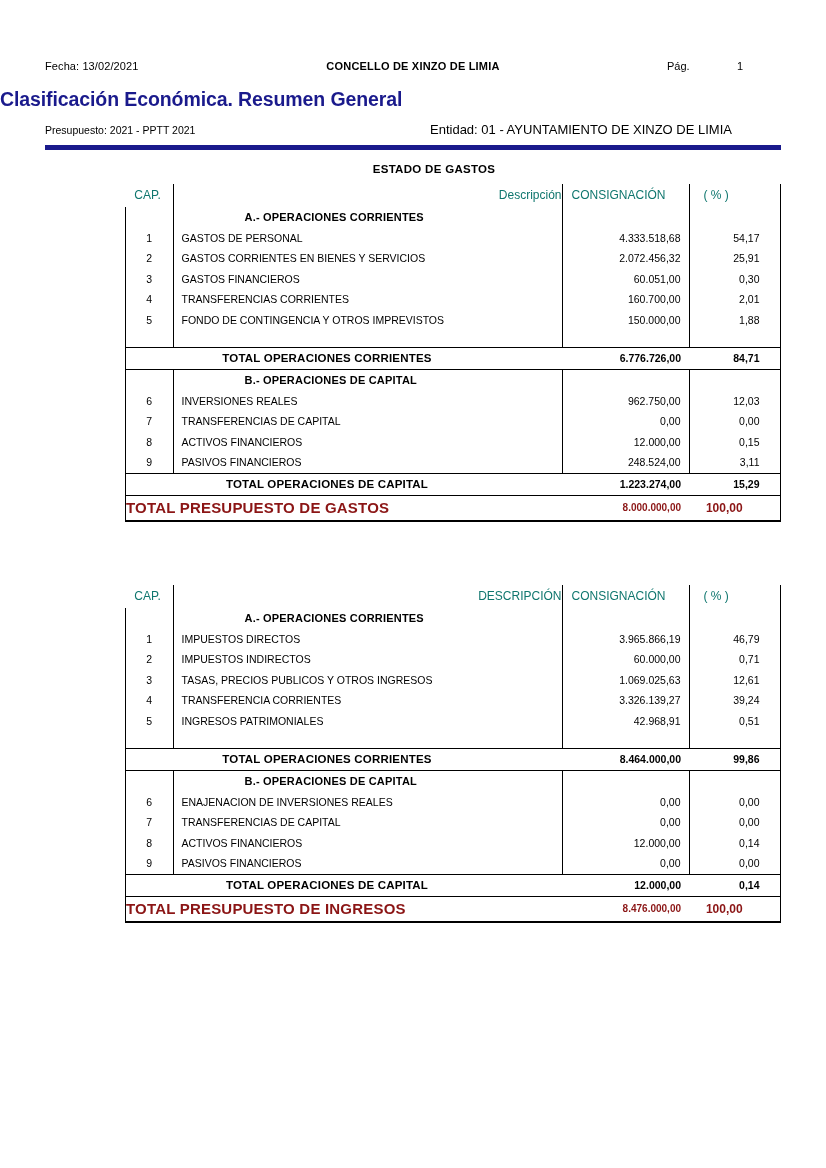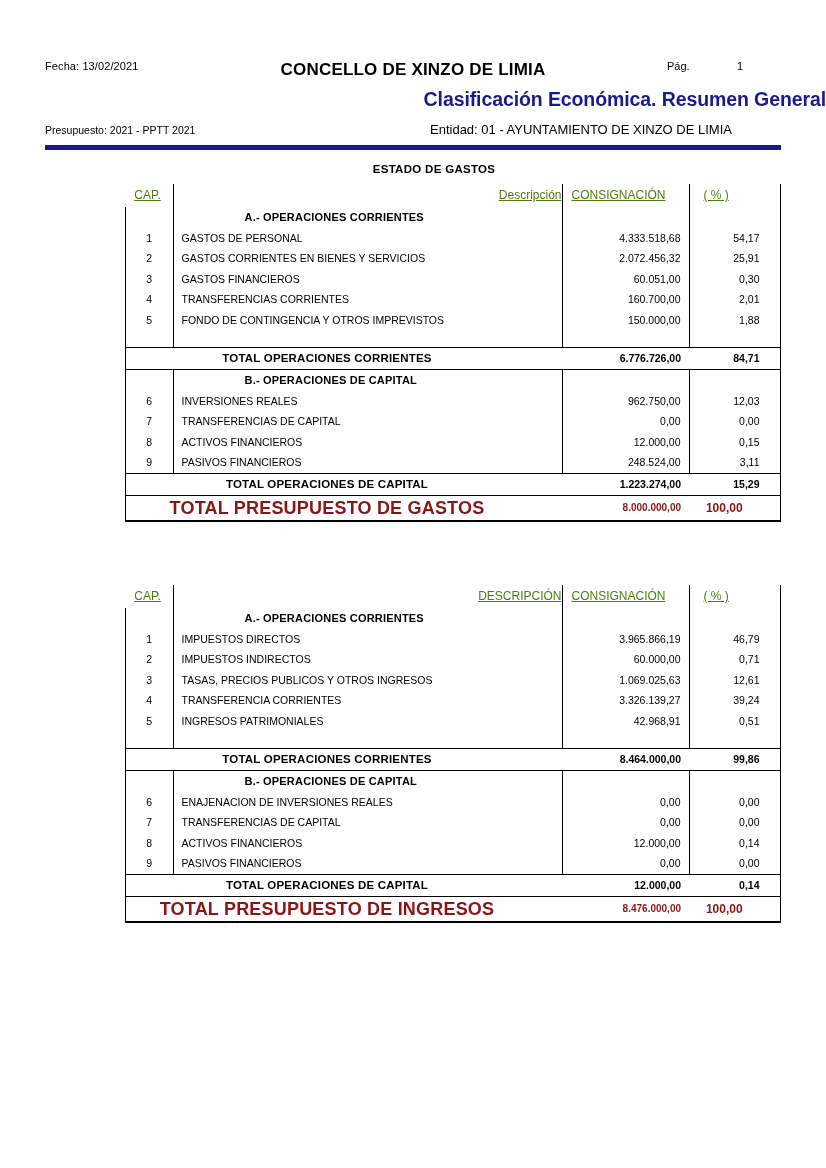--- a/index.html
+++ b/index.html
@@ -36,21 +36,21 @@
     position: absolute;
     left: 0; top: 0;
     font-size: 11px;
     letter-spacing: 0.1px;
   }
   .rpt-entity {
     position: absolute;
     left: 0; top: 0;
     width: 736px;
     text-align: center;
-    font-size: 17px;
+    font-size: 11px;
     font-weight: bold;
     letter-spacing: 0.2px;
   }
   .rpt-pagelabel {
     position: absolute;
     left: 622px;
     top: 0;
     font-size: 11px;
   }
   .rpt-pagenum {
@@ -58,21 +58,21 @@
     left: 692px;
     top: 0;
     font-size: 11px;
   }
 
   .main-title {
     position: absolute;
     left: 0;
     top: 88px;
     width: 826px;
-    text-align: right;
+    text-align: left;
     font-size: 19.5px;
     font-weight: bold;
     color: #1a1a8c;
     letter-spacing: -0.1px;
   }
 
   .subhead {
     position: absolute;
     left: 45px;
     top: 124px;
@@ -130,25 +130,24 @@
   .c-desc  { width: 380px; }
   .c-cons  { width: 117px; text-align: right; }
   .c-pct   { width: 76px;  text-align: right; }
 
   
   .vl-left  { border-left: 1.6px solid #000; }
   .vl-right { border-right: 1.6px solid #000; }
 
   
   tr.hdr td {
-    color: #4d7c0f;
+    color: #0f766e;
     font-size: 12px;
     height: 23px;
     line-height: 23px;
-    text-decoration: underline;
   }
   tr.hdr td.c-cap  { text-align: center; padding-right: 3px; }
   tr.hdr td.c-desc { text-align: right; padding-left: 8px; }
   tr.hdr td.c-cons { text-align: left; padding-left: 9px; }
   tr.hdr td.c-pct  { text-align: left; padding-left: 14px; }
 
   
   tr.body td.c-desc { padding-left: 8px; }
   tr.body td.c-cons { padding-right: 8px; }
   tr.body td.c-pct  { padding-right: 20px; }
@@ -186,22 +185,22 @@
   
   tr.grandtotal td {
     border-top: 1.6px solid #000;
     border-bottom: 2.4px solid #000;
     color: #8b1515;
     font-weight: bold;
     height: 24px;
     line-height: 24px;
   }
   tr.grandtotal td.gt-label {
-    text-align: center;
-    font-size: 18px;
+    text-align: left;
+    font-size: 15px;
     letter-spacing: 0.2px;
     padding-right: 34px;
   }
   tr.grandtotal td.c-cons { text-align: right; padding-right: 8px; font-size: 10px; margin-top: 30px; }
   tr.grandtotal td.c-pct  { text-align: center; padding-right: 20px; font-size: 12px; }
 </style>
 </head>
 <body>
 
 <div class="page">

